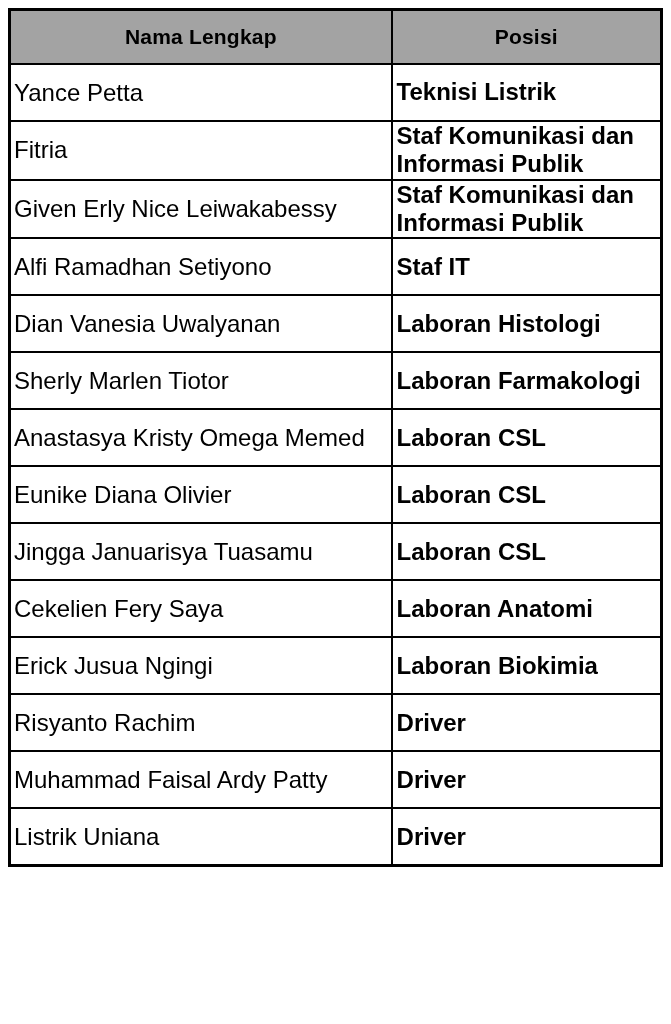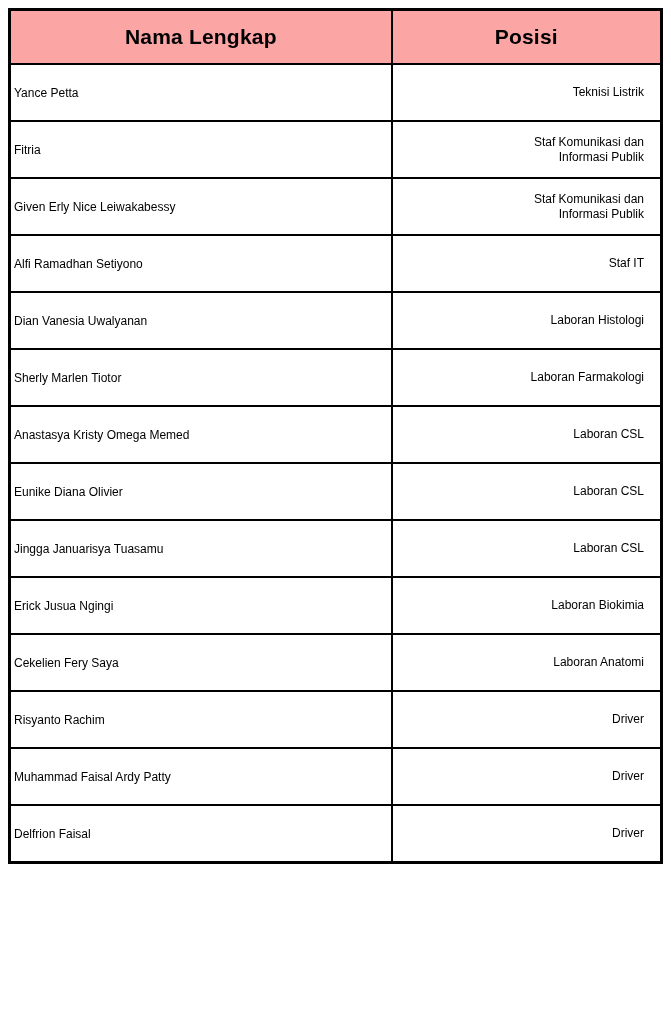--- a/index.html
+++ b/index.html
@@ -27,43 +27,44 @@
     width: 655px;
     border: 3px solid #000000;
   }
   col.col-name { width: 58.6%; }
   col.col-pos  { width: 41.4%; }
   th, td {
     border: 2px solid #000000;
     overflow: hidden;
   }
   th {
-    background: #fca5a5;
+    background: #a3a3a3;
     font-weight: bold;
     font-size: 21px;
     text-align: center;
     vertical-align: middle;
     height: 50px;
     letter-spacing: 0.2px;
   }
   td {
     height: 55px;
-    font-size: 12px;
+    font-size: 24px;
     vertical-align: middle;
     background: #ffffff;
   }
   td.name-cell {
     text-align: left;
     padding: 0 2px 0 3px;
   }
   td.position-cell {
-    text-align: right;
-    padding: 0 16px;
+    text-align: left;
+    padding: 0 4px;
     white-space: pre-line;
     line-height: 1.18;
+    font-weight: bold;
   }
 </style>
 </head>
 <body>
 
 <div class="table-wrap">
   <table class="staff-table">
     <colgroup>
       <col class="col-name">
       <col class="col-pos">
@@ -107,34 +108,34 @@
       </tr>
       <tr>
         <td class="name-cell">Eunike Diana Olivier</td>
         <td class="position-cell">Laboran CSL</td>
       </tr>
       <tr>
         <td class="name-cell">Jingga Januarisya Tuasamu</td>
         <td class="position-cell">Laboran CSL</td>
       </tr>
       <tr>
+        <td class="name-cell">Cekelien Fery Saya</td>
+        <td class="position-cell">Laboran Anatomi</td>
+      </tr>
+      <tr>
         <td class="name-cell">Erick Jusua Ngingi</td>
         <td class="position-cell">Laboran Biokimia</td>
-      </tr>
-      <tr>
-        <td class="name-cell">Cekelien Fery Saya</td>
-        <td class="position-cell">Laboran Anatomi</td>
       </tr>
       <tr>
         <td class="name-cell">Risyanto Rachim</td>
         <td class="position-cell">Driver</td>
       </tr>
       <tr>
         <td class="name-cell">Muhammad Faisal Ardy Patty</td>
         <td class="position-cell">Driver</td>
       </tr>
       <tr>
-        <td class="name-cell">Delfrion Faisal</td>
+        <td class="name-cell">Listrik Uniana</td>
         <td class="position-cell">Driver</td>
       </tr>
     </tbody>
   </table>
 </div>
 
 </body></html>

